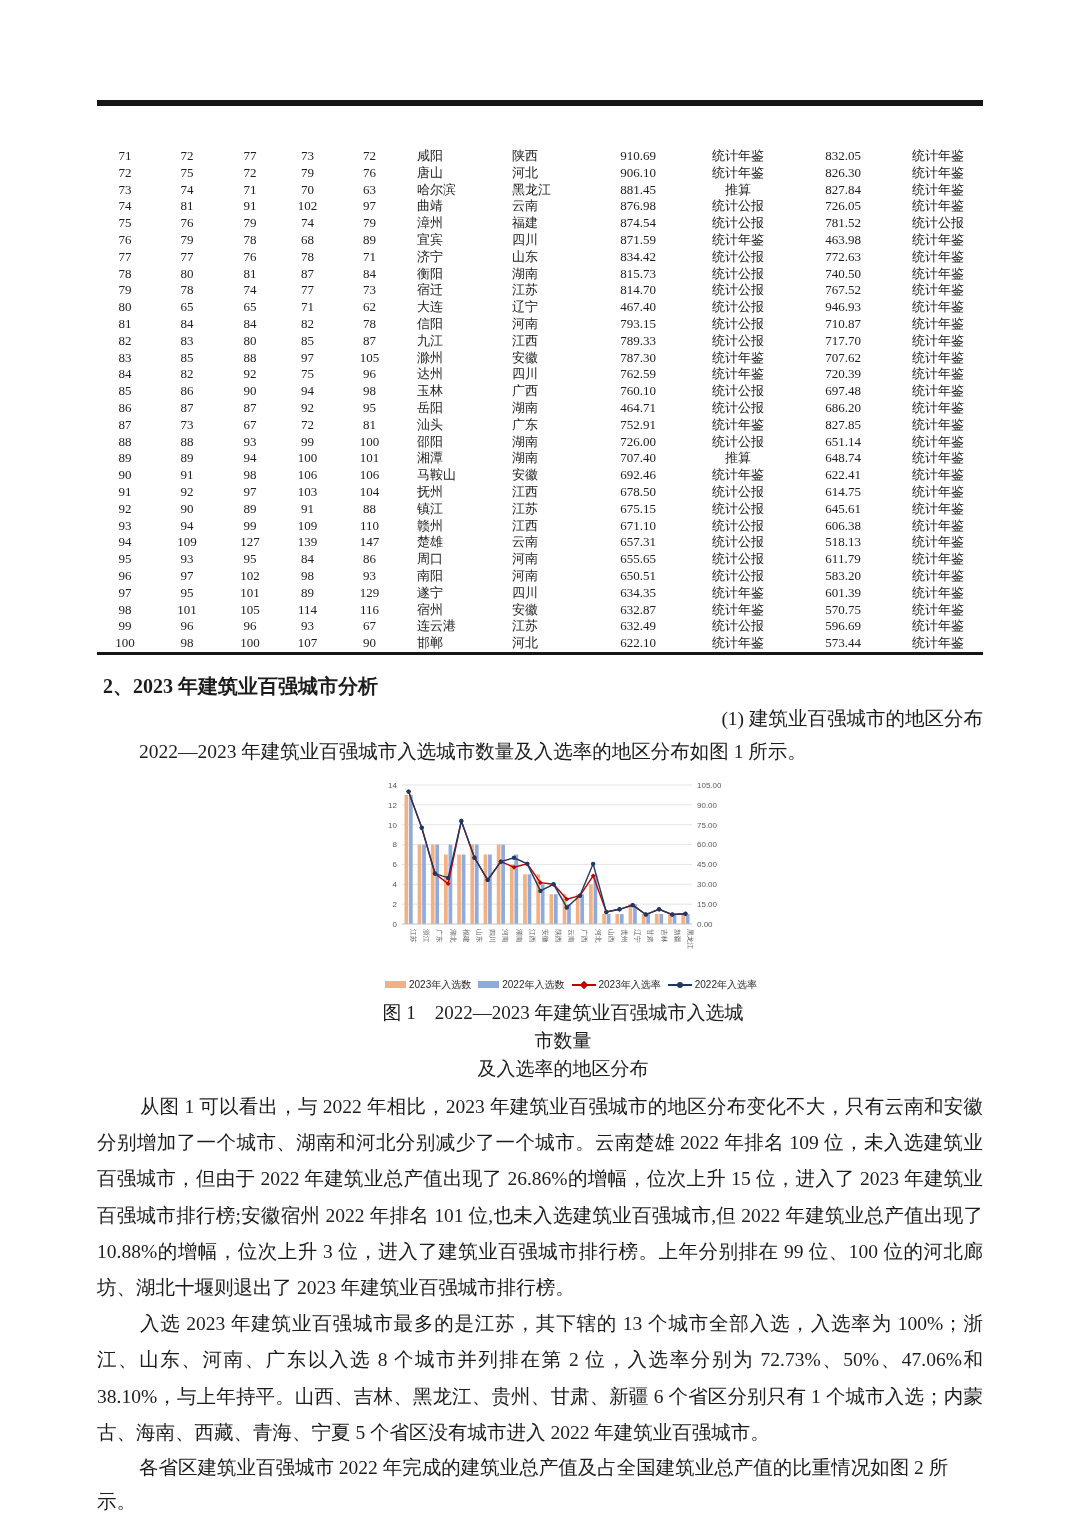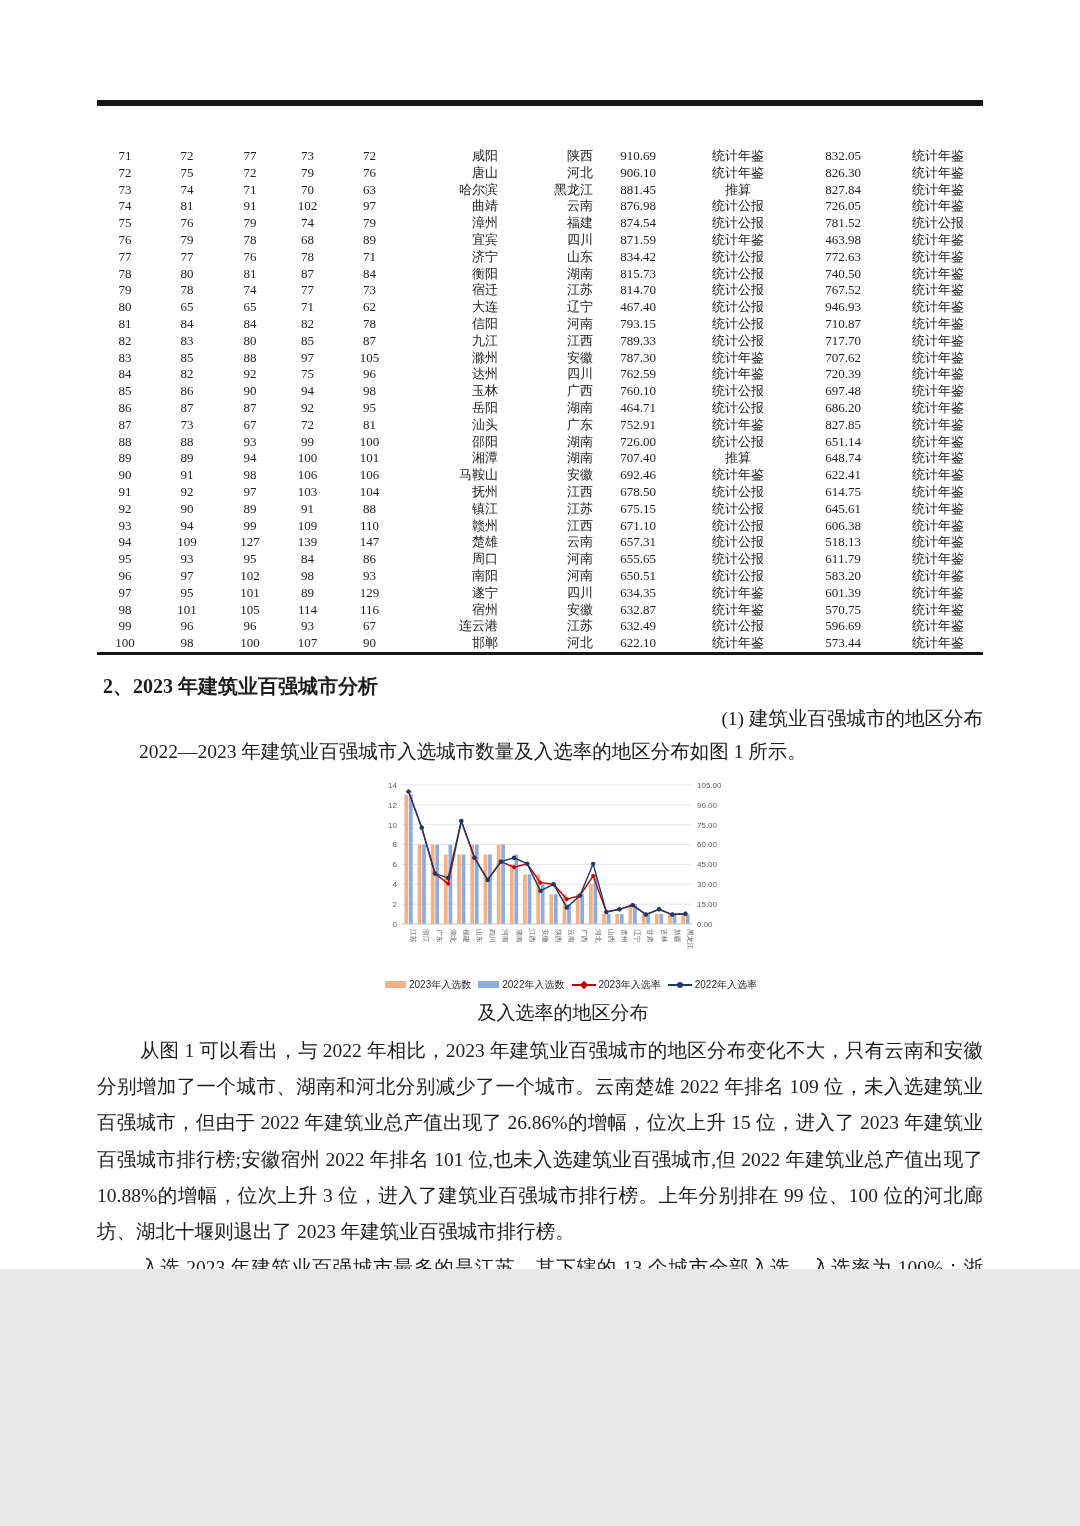--- a/index.html
+++ b/index.html
@@ -1,24 +1,24 @@
 <!DOCTYPE html>
 <html><head>
 <meta charset="utf-8">
 <style>
   html,body{margin:0;padding:0;background:#e8e8e8;}
-  #page{width:1080px;height:1269px;background:#ffffff;position:relative;overflow:hidden;
+  #page{width:1080px;height:1526px;background:#ffffff;position:relative;overflow:hidden;
         font-family:"Liberation Serif","DejaVu Serif",serif;color:#1c1c1c;}
   #content{margin:0 97px;}
   #top-rule{margin-top:100px;height:6px;background:#161616;}
   table.rank{width:886px;border-collapse:collapse;table-layout:fixed;margin-top:42px;
              border-bottom:3px solid #161616;}
   table.rank td{height:16.8px;line-height:16.8px;padding:0;font-size:13px;white-space:nowrap;
                 overflow:hidden;text-align:center;}
-  table.rank td.c5,table.rank td.c6{text-align:right;padding-left:14px;}
+  table.rank td.c5,table.rank td.c6{text-align:left;padding-left:14px;}
   .h2{margin:16px 0 0 6px;font-size:20px;font-weight:bold;line-height:30px;}
   .sub{margin:2px 0 0 13px;font-size:19.5px;line-height:32px;text-align:right;}
   .intro{font-size:19.5px;line-height:34px;text-indent:2.15em;margin:0;}
   #chart-wrap{width:370px;margin:6px 0 0 281px;}
   #legend{display:flex;justify-content:center;align-items:center;gap:7px;
           font-family:"Liberation Sans","DejaVu Sans",sans-serif;font-size:10px;
           color:#262626;white-space:nowrap;margin-top:1px;padding-left:16px;}
   .leg-item{display:flex;align-items:center;gap:3px;}
   .sw-bar{display:inline-block;width:21px;height:7px;}
   .sw-line{display:inline-flex;width:24px;height:7px;align-items:center;position:relative;}
@@ -608,20 +608,21 @@
         </span>
         <span class="leg-item">
           <span class="sw-line">
             <span class="ln" style="background:#1F3864"></span>
             <span class="mk dot" style="background:#1F3864"></span>
           </span>
           <span>2022年入选率</span>
         </span>
       </div>
       <div id="caption">
+        <div>图 1　2022—2023 年建筑业百强城市入选城市数量</div>
         <div>及入选率的地区分布</div>
       </div>
     </div>
 
     <div id="para-block">
       <p class="para">从图 1 可以看出，与 2022 年相比，2023 年建筑业百强城市的地区分布变化不大，只有云南和安徽分别增加了一个城市、湖南和河北分别减少了一个城市。云南楚雄 2022 年排名 109 位，未入选建筑业百强城市，但由于 2022 年建筑业总产值出现了 26.86%的增幅，位次上升 15 位，进入了 2023 年建筑业百强城市排行榜;安徽宿州 2022 年排名 101 位,也未入选建筑业百强城市,但 2022 年建筑业总产值出现了 10.88%的增幅，位次上升 3 位，进入了建筑业百强城市排行榜。上年分别排在 99 位、100 位的河北廊坊、湖北十堰则退出了 2023 年建筑业百强城市排行榜。</p>
       <p class="para">入选 2023 年建筑业百强城市最多的是江苏，其下辖的 13 个城市全部入选，入选率为 100%；浙江、山东、河南、广东以入选 8 个城市并列排在第 2 位，入选率分别为 72.73%、50%、47.06%和 38.10%，与上年持平。山西、吉林、黑龙江、贵州、甘肃、新疆 6 个省区分别只有 1 个城市入选；内蒙古、海南、西藏、青海、宁夏 5 个省区没有城市进入 2022 年建筑业百强城市。</p>
     </div>
 
     <p class="intro">各省区建筑业百强城市 2022 年完成的建筑业总产值及占全国建筑业总产值的比重情况如图 2 所示。</p>

